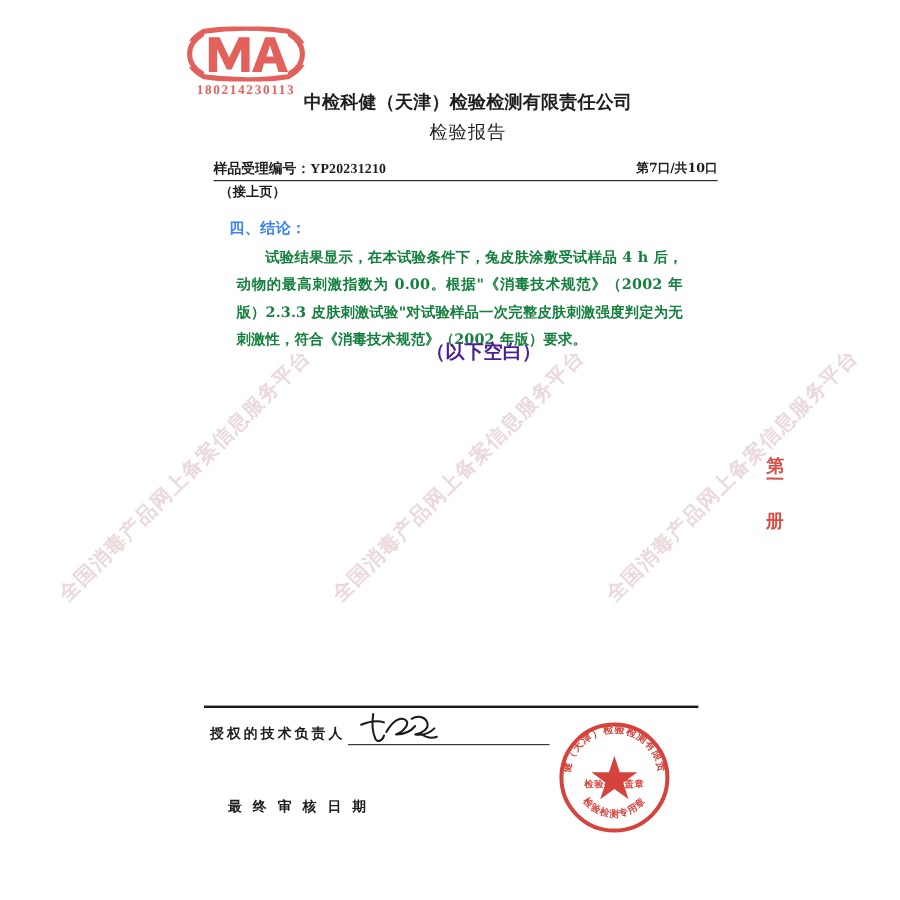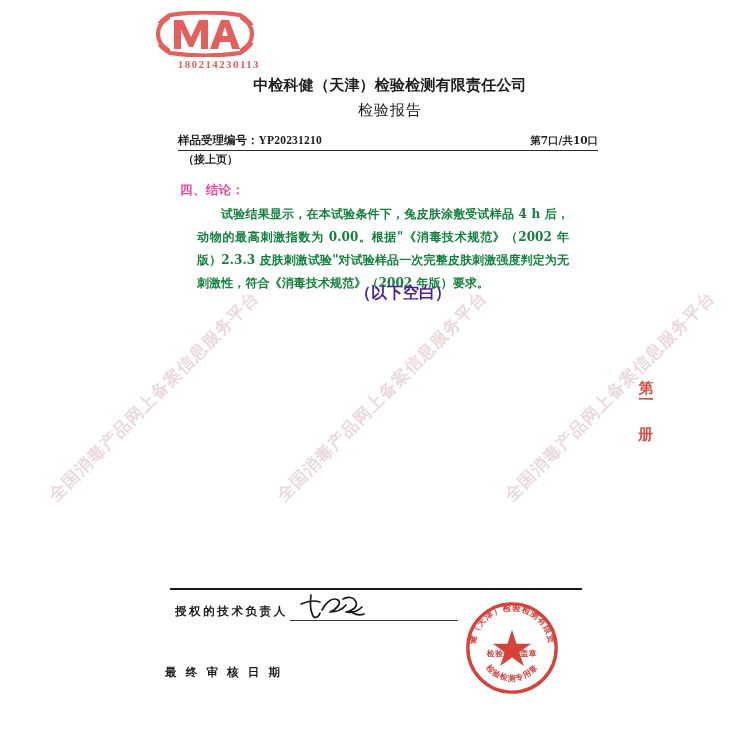--- a/index.html
+++ b/index.html
@@ -69,23 +69,23 @@
     z-index: 2;
   }
   .header {
     position: relative;
     padding-top: 18px;
     height: 108px;
   }
   .cma-block {
     position: absolute;
     left: 150px;
-    top: 11px;
+    top: 22px;
     width: 110px;
-    text-align: right;
+    text-align: center;
   }
   .cma-logo {
     display: block;
   }
   .cma-number {
     margin-top: 1px;
     color: #e2615c;
     font-family: "Liberation Serif", "DejaVu Serif", serif;
     font-size: 11px;
     font-weight: 700;
@@ -115,21 +115,21 @@
     letter-spacing: 1px;
   }
 
   
   .idrow {
     position: absolute;
     left: 178px;
     top: 133px;
     width: 420px;
     display: flex;
-    align-items: center;
+    align-items: flex-start;
     justify-content: space-between;
     border-bottom: 1.4px solid #2a2a2a;
     padding-bottom: 2px;
   }
   .idrow-left {
     font-size: 11.5px;
     color: #1d1d1d;
     font-family: "DejaVu Serif", "Liberation Serif", serif;
     font-weight: 700;
     white-space: nowrap;
@@ -153,26 +153,26 @@
     top: 152px;
     font-size: 11px;
     font-family: "DejaVu Serif", "Liberation Serif", serif;
     color: #1d1d1d;
     font-weight: 700;
   }
 
   
   .section-head {
     position: absolute;
-    left: 180px;
+    left: 191px;
     top: 182px;
     font-size: 12.5px;
     font-family: "DejaVu Serif", "Liberation Serif", serif;
     font-weight: 700;
-    color: #ec4899;
+    color: #3b82f6;
     letter-spacing: 0.4px;
     text-align: center;
   }
   .para {
     position: absolute;
     left: 197px;
     top: 203px;
     width: 372px;
     font-size: 12px;
     line-height: 23px;
@@ -204,21 +204,21 @@
   }
   .sig-row {
     position: absolute;
     left: 175px;
     top: 604px;
     display: flex;
     align-items: flex-end;
   }
   .date-row {
     position: absolute;
-    left: 165px;
+    left: 190px;
     top: 665px;
     display: flex;
     align-items: flex-end;
   }
   .field-label {
     font-size: 11.5px;
     font-family: "DejaVu Serif", "Liberation Serif", serif;
     font-weight: 700;
     color: #1d1d1d;
     letter-spacing: 2.6px;

